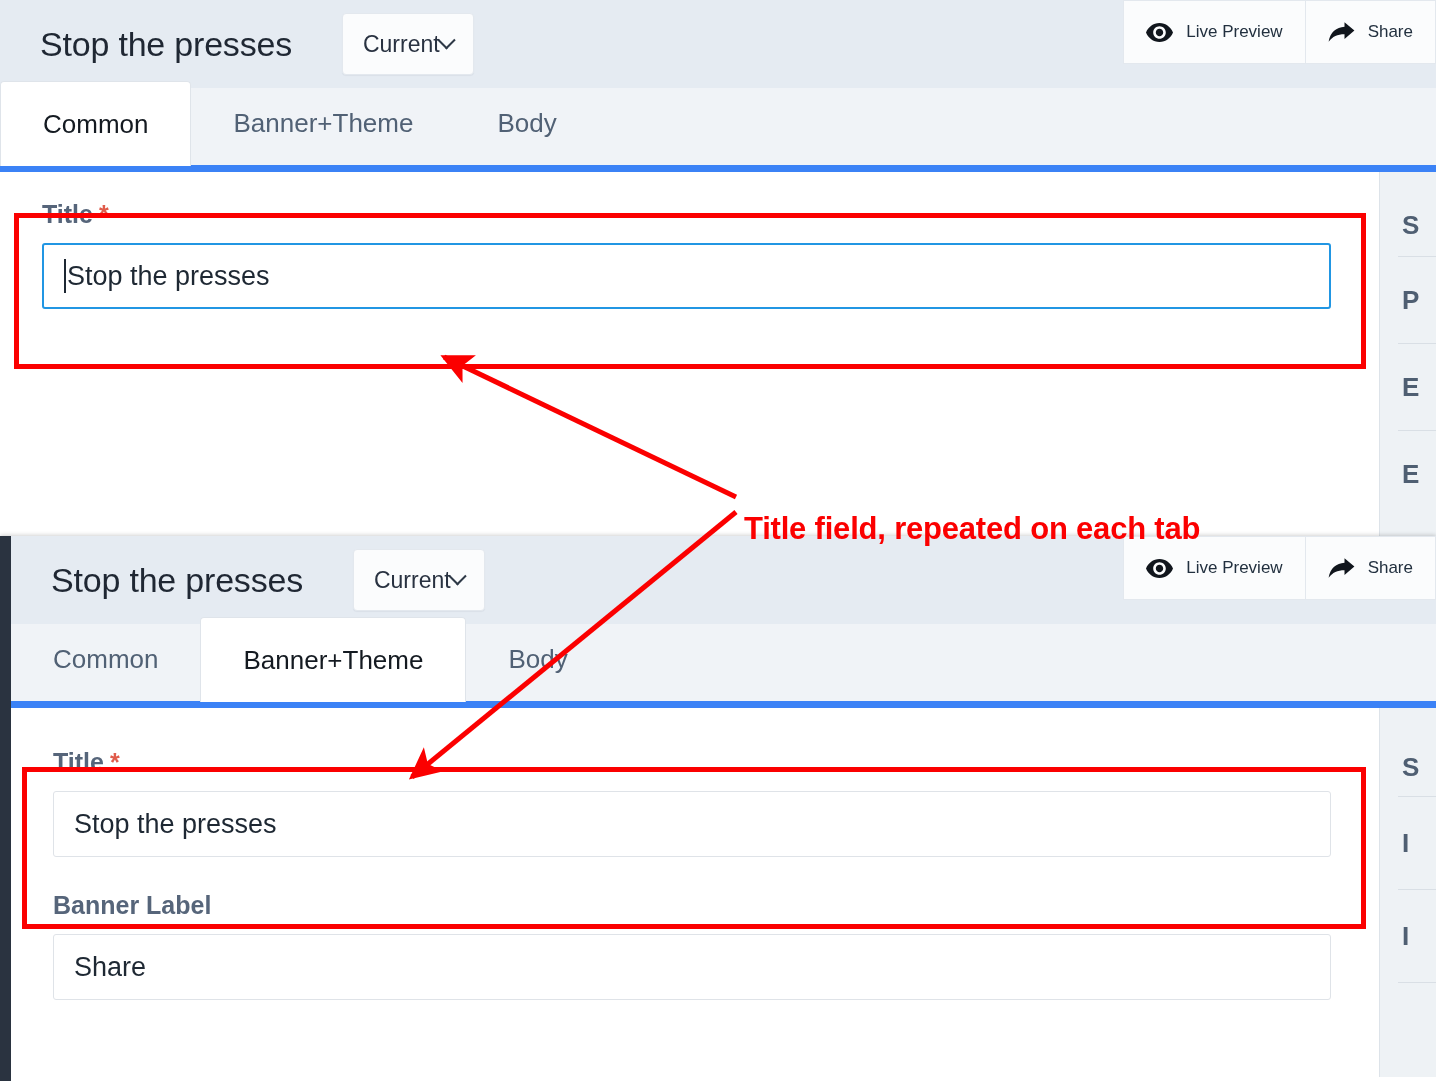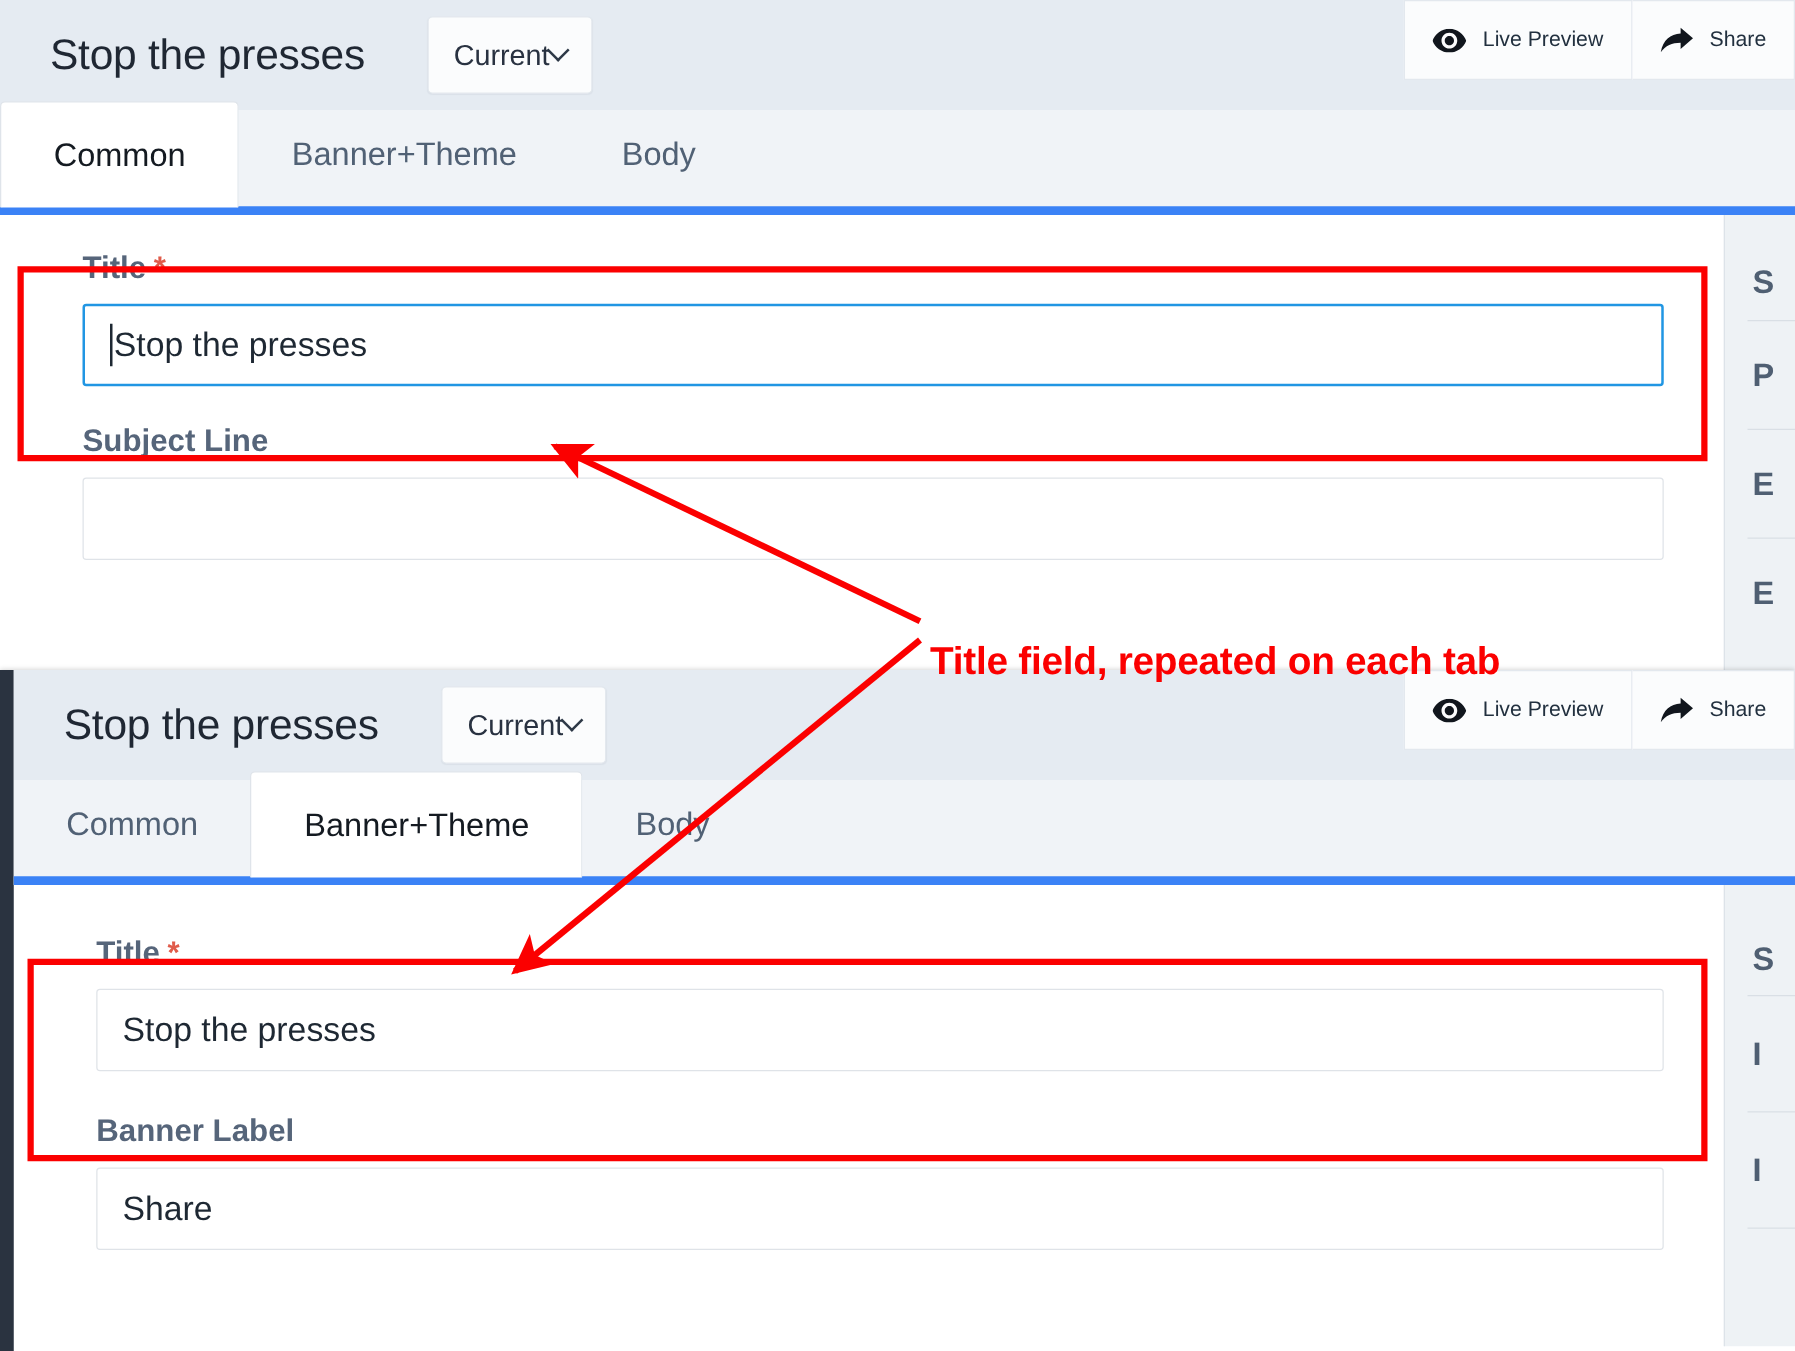--- a/index.html
+++ b/index.html
@@ -118,21 +118,20 @@
     border-top-left-radius: 4px;
     border-top-right-radius: 4px;
     margin-bottom: -1px;
     height: 85px;
   }
 
   
   .panel-body {
     display: flex;
     background: #ffffff;
-    padding-left: 24px;
   }
 
   .form-col {
     flex: 1 1 auto;
     background: #ffffff;
     padding: 0;
     position: relative;
   }
 
   .field { padding: 0 0 0 0; }
@@ -279,28 +278,20 @@
           <div style="display:flex; align-items:center; margin-bottom:14px;">
             <span class="field-label">Title</span>
             <span class="req">*</span>
           </div>
           <div class="text-input focused">
             <span class="caret"></span>
             <span>Stop the presses</span>
           </div>
         </div>
 
-        <div class="field">
-          <div style="display:flex; align-items:center; margin-bottom:14px;">
-            <span class="field-label">Subject Line</span>
-          </div>
-          <div class="text-input">
-            <span></span>
-          </div>
-        </div>
       </div>
 
       <div class="side-rail" style="width:57px; padding-top:22px;">
         <div class="rail-item" style="height:62px; line-height:62px;">S</div>
         <div class="rail-sep"></div>
         <div class="rail-item" style="height:86px; line-height:86px;">P</div>
         <div class="rail-sep"></div>
         <div class="rail-item" style="height:86px; line-height:86px;">E</div>
         <div class="rail-sep"></div>
         <div class="rail-item" style="height:86px; line-height:86px;">E</div>

